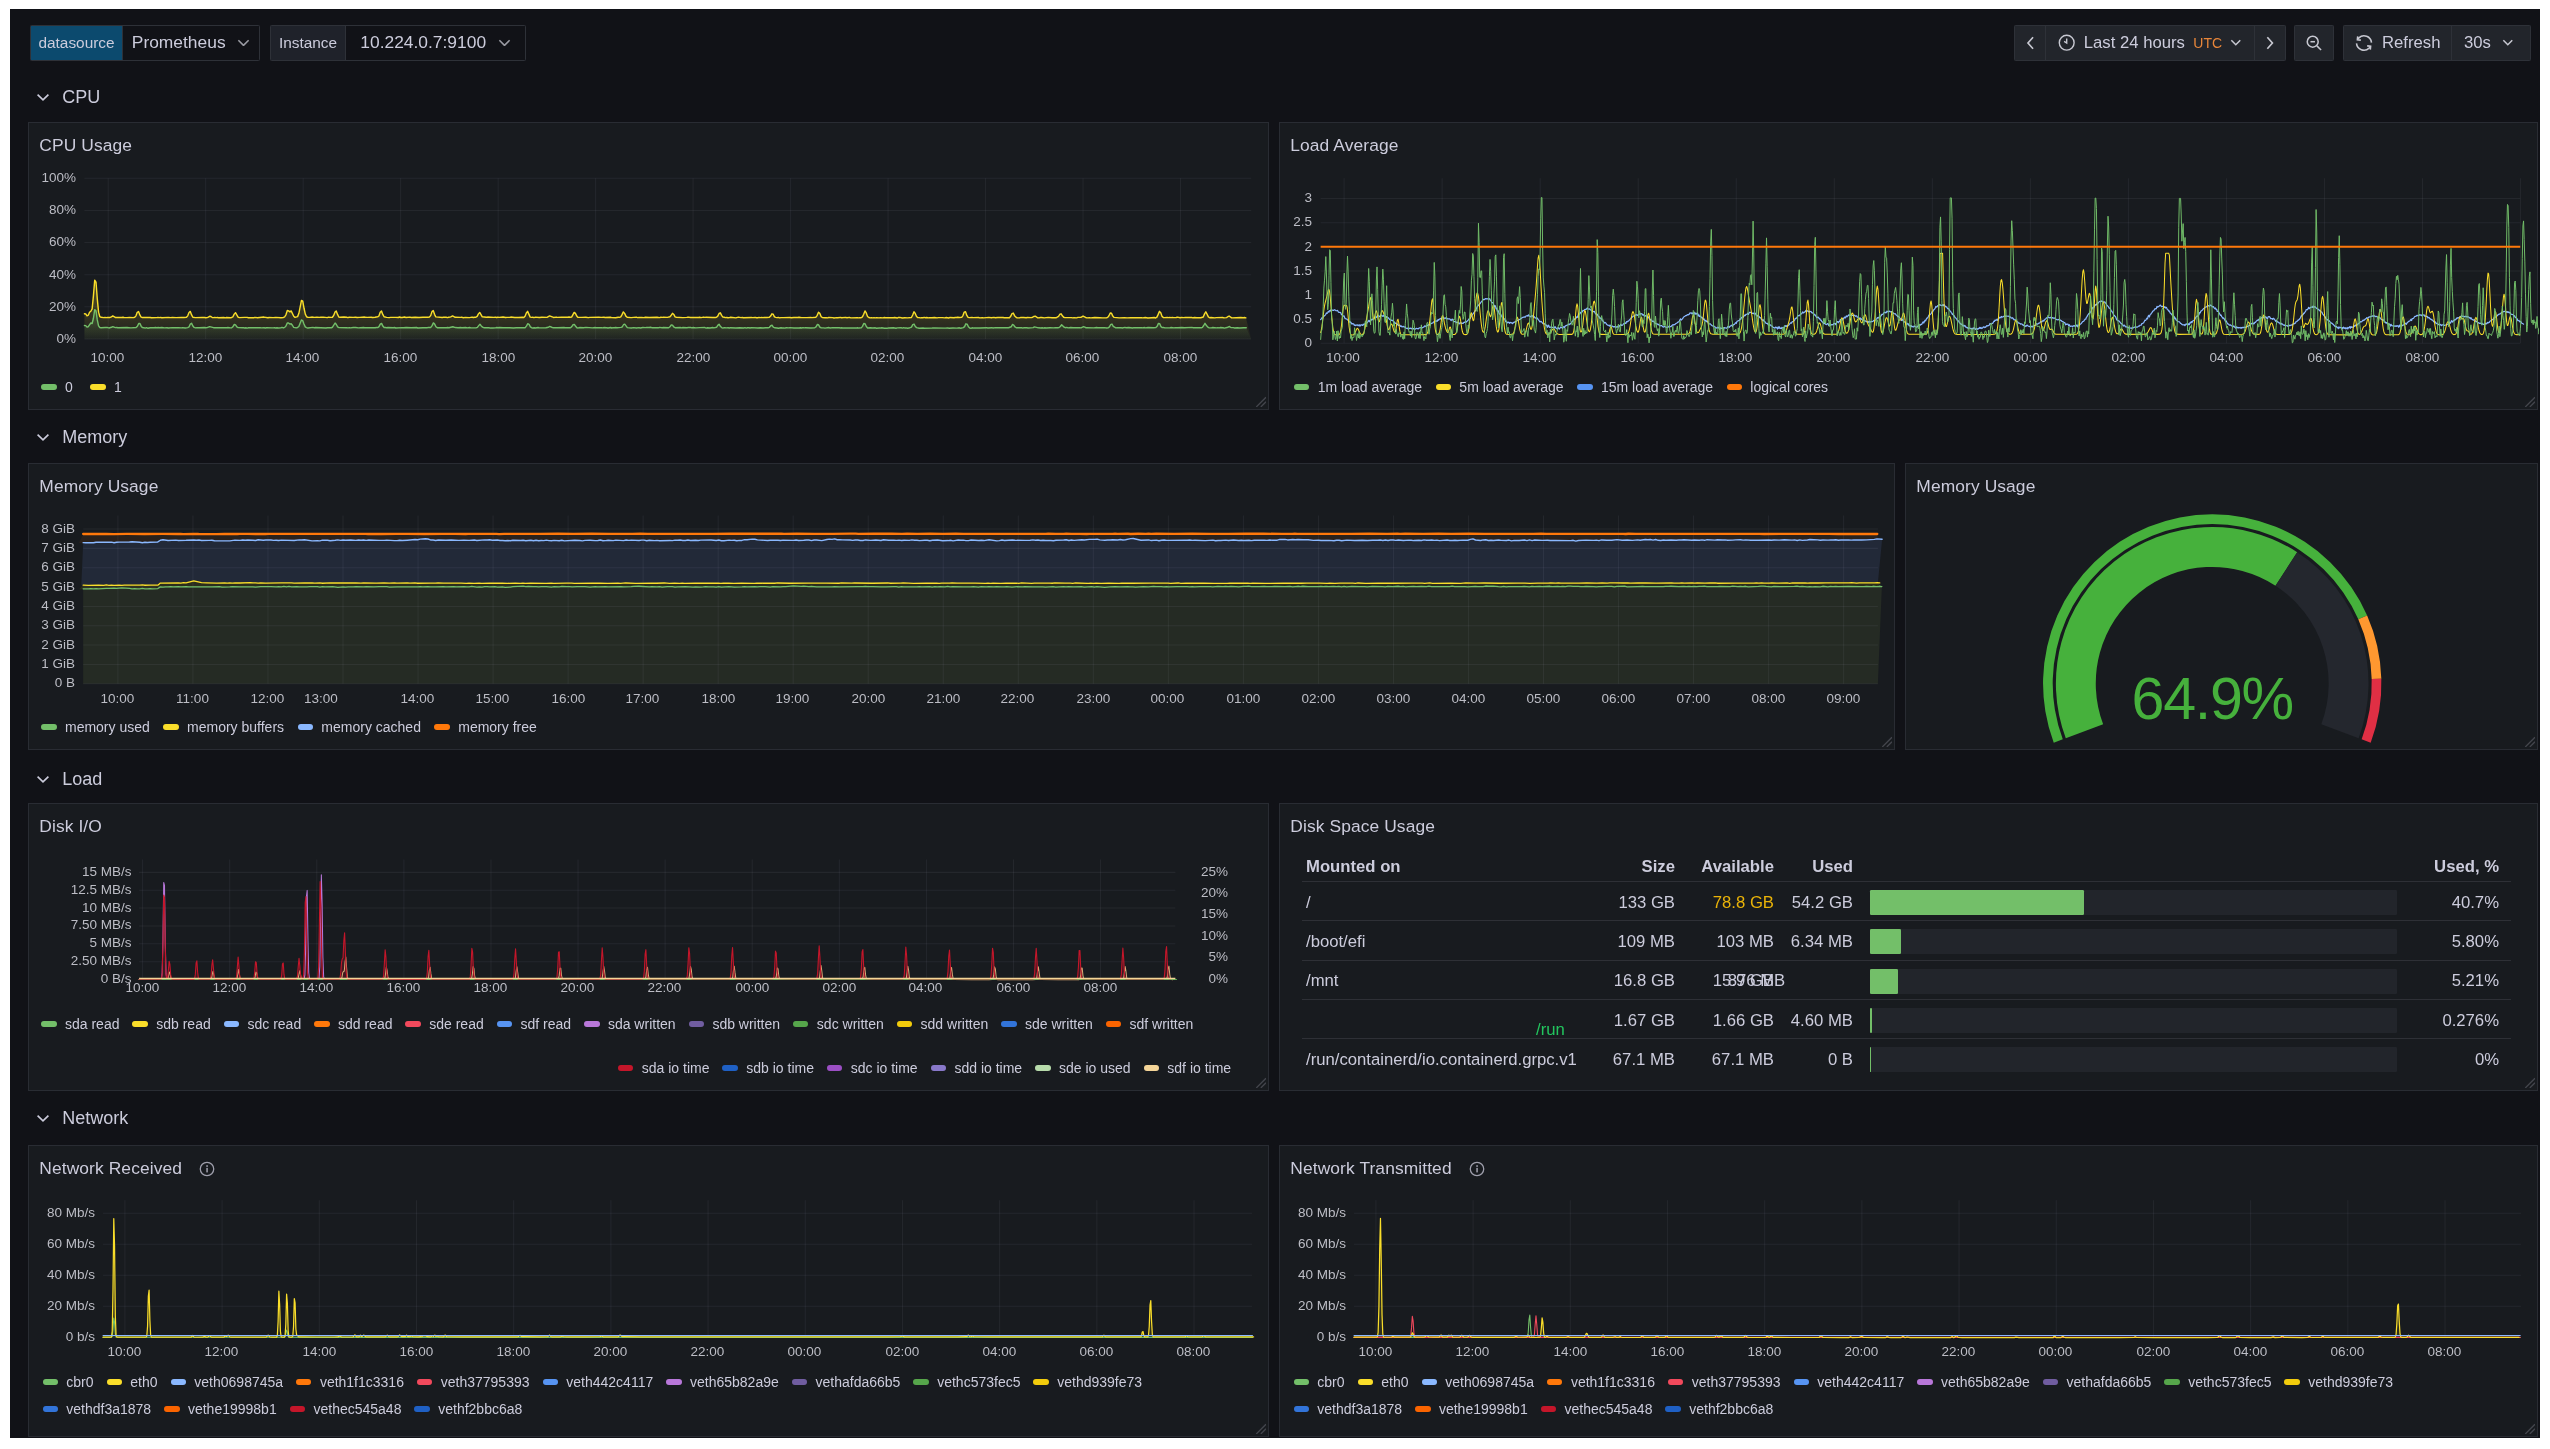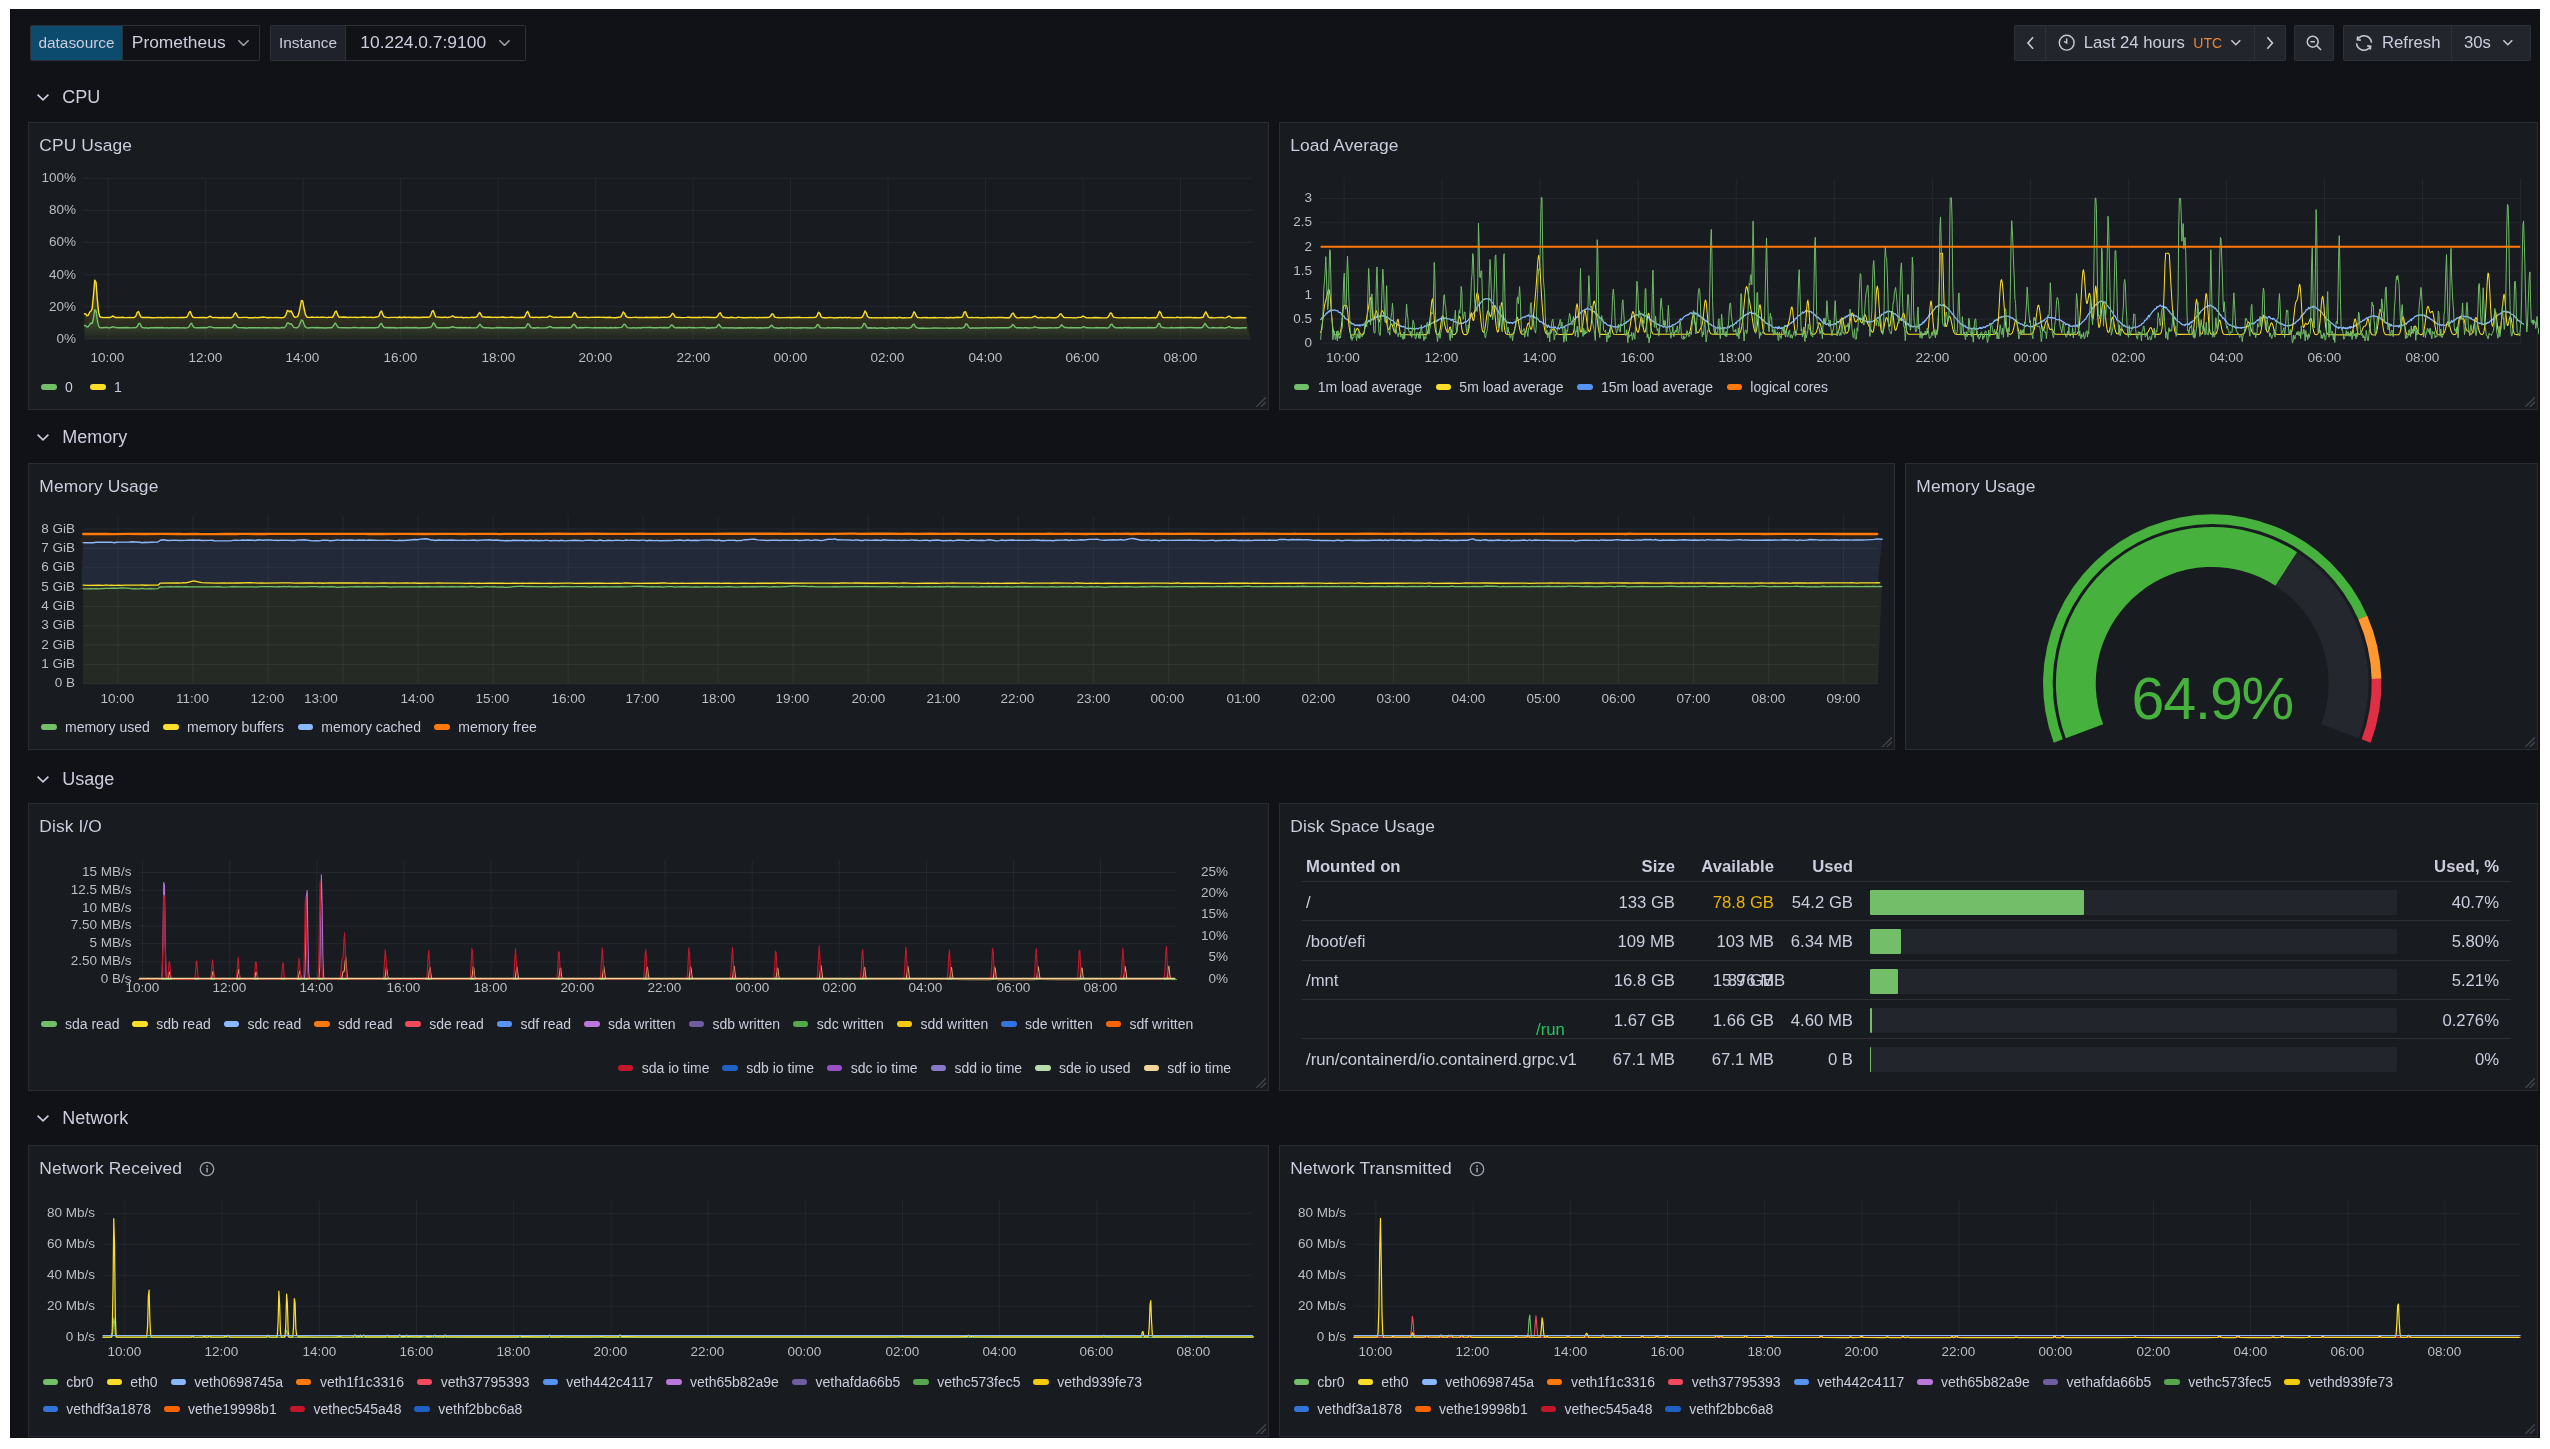--- a/index.html
+++ b/index.html
@@ -33,21 +33,21 @@
 <div style="position:absolute;left:36px;top:424px;height:26px;display:flex;align-items:center;gap:12.2px">
     <svg width="14" height="8.4" viewBox="0 0 22 13">
       <path d="M2.5 2.5 L11 10.5 L19.5 2.5" stroke="#CCCCDC" stroke-width="2.6" fill="none"></path>
     </svg>
     <span style="font-size:18px;font-weight:500;color:#CCCCDC">Memory</span>
   </div>
 <div style="position:absolute;left:36px;top:766px;height:26px;display:flex;align-items:center;gap:12.2px">
     <svg width="14" height="8.4" viewBox="0 0 22 13">
       <path d="M2.5 2.5 L11 10.5 L19.5 2.5" stroke="#CCCCDC" stroke-width="2.6" fill="none"></path>
     </svg>
-    <span style="font-size:18px;font-weight:500;color:#CCCCDC">Usage</span>
+    <span style="font-size:18px;font-weight:500;color:#CCCCDC">Load</span>
   </div>
 <div style="position:absolute;left:36px;top:1105px;height:26px;display:flex;align-items:center;gap:12.2px">
     <svg width="14" height="8.4" viewBox="0 0 22 13">
       <path d="M2.5 2.5 L11 10.5 L19.5 2.5" stroke="#CCCCDC" stroke-width="2.6" fill="none"></path>
     </svg>
     <span style="font-size:18px;font-weight:500;color:#CCCCDC">Network</span>
   </div>
 <div style="position:absolute;left:2014px;top:24.5px;height:36px;display:flex;align-items:stretch;background:#22252b;border:0.6px solid #2e3138;border-radius:1.3px;box-sizing:border-box;color:#CCCCDC">
     <div style="display:flex;align-items:center;padding:0 11px;border-right:0.6px solid #2e3138">
       <svg width="8.4" height="14" viewBox="0 0 13 22">

